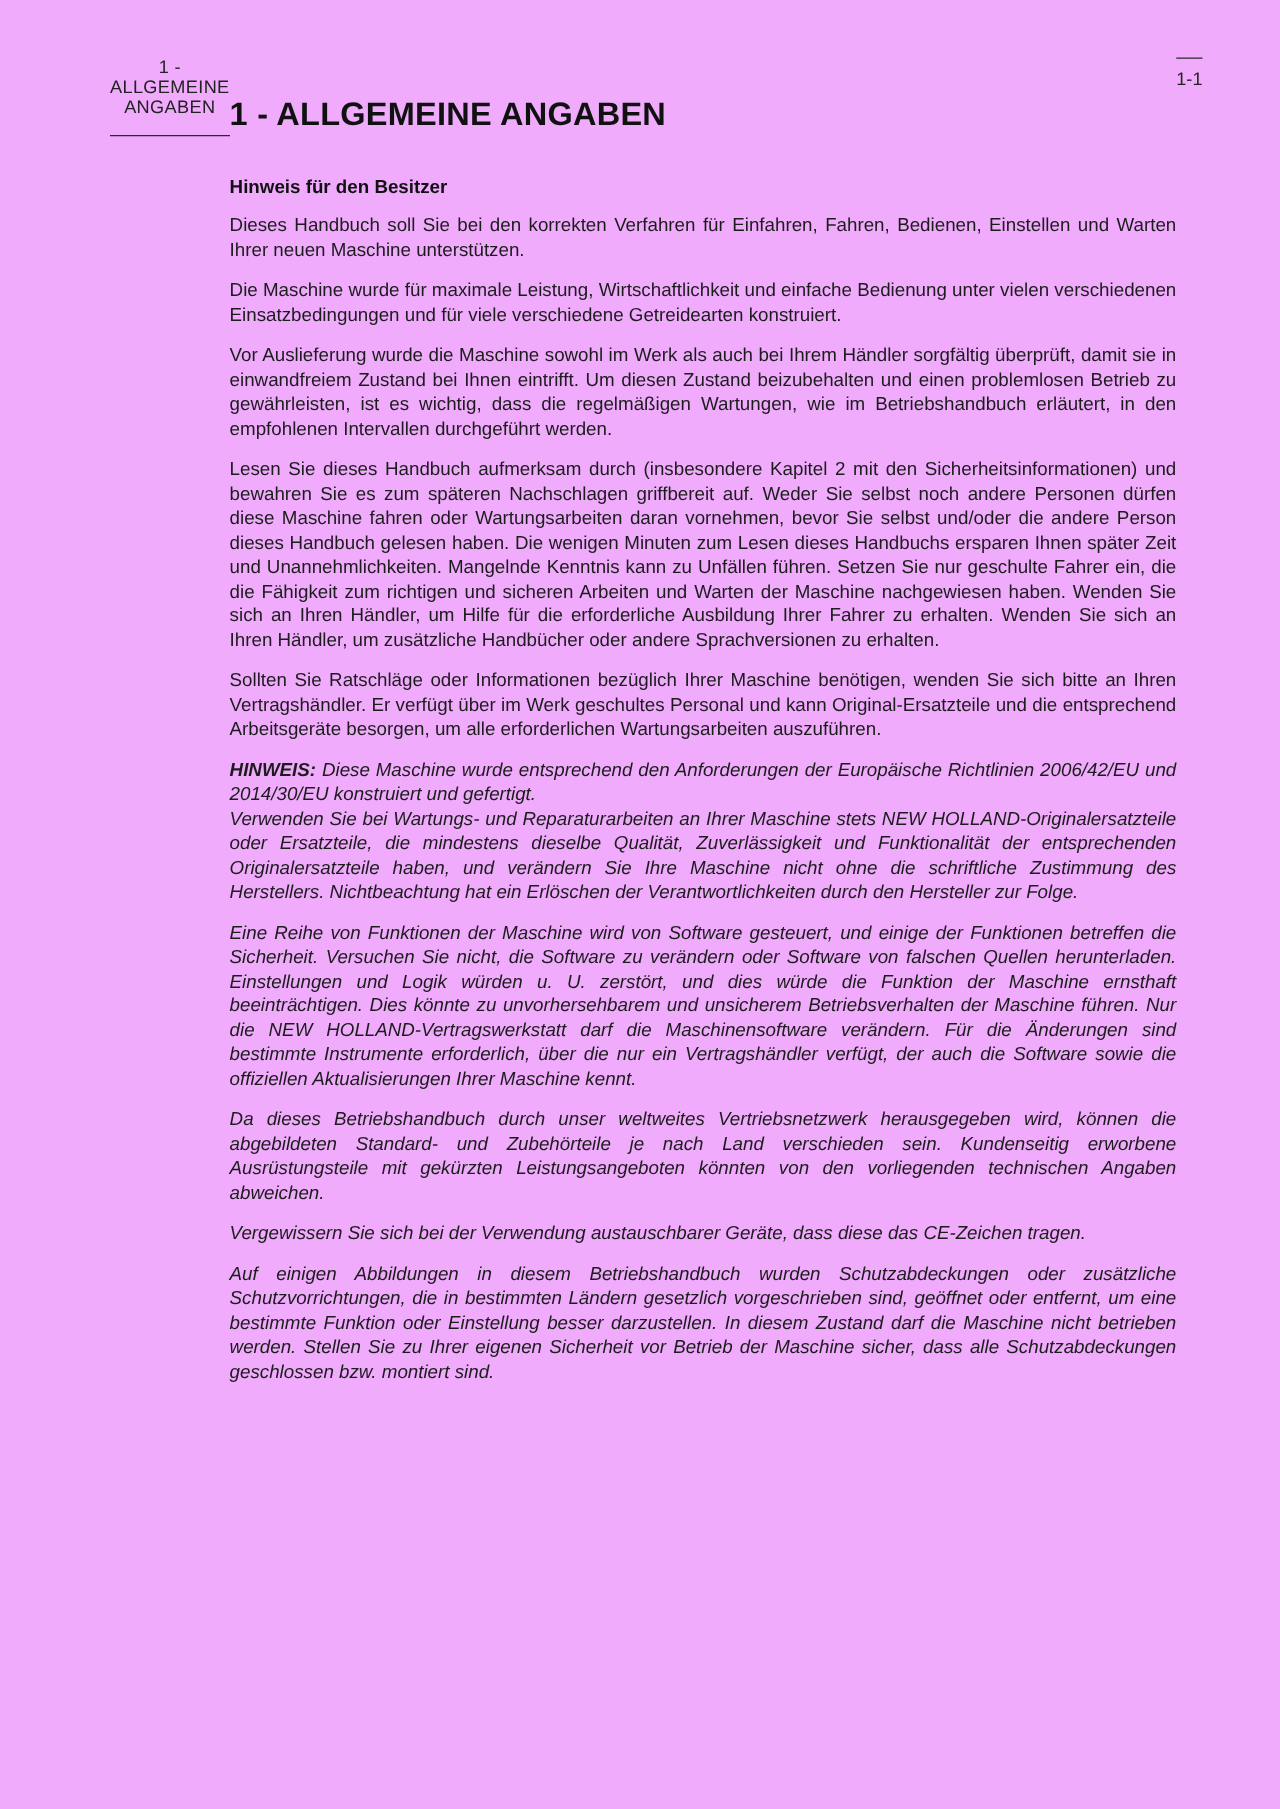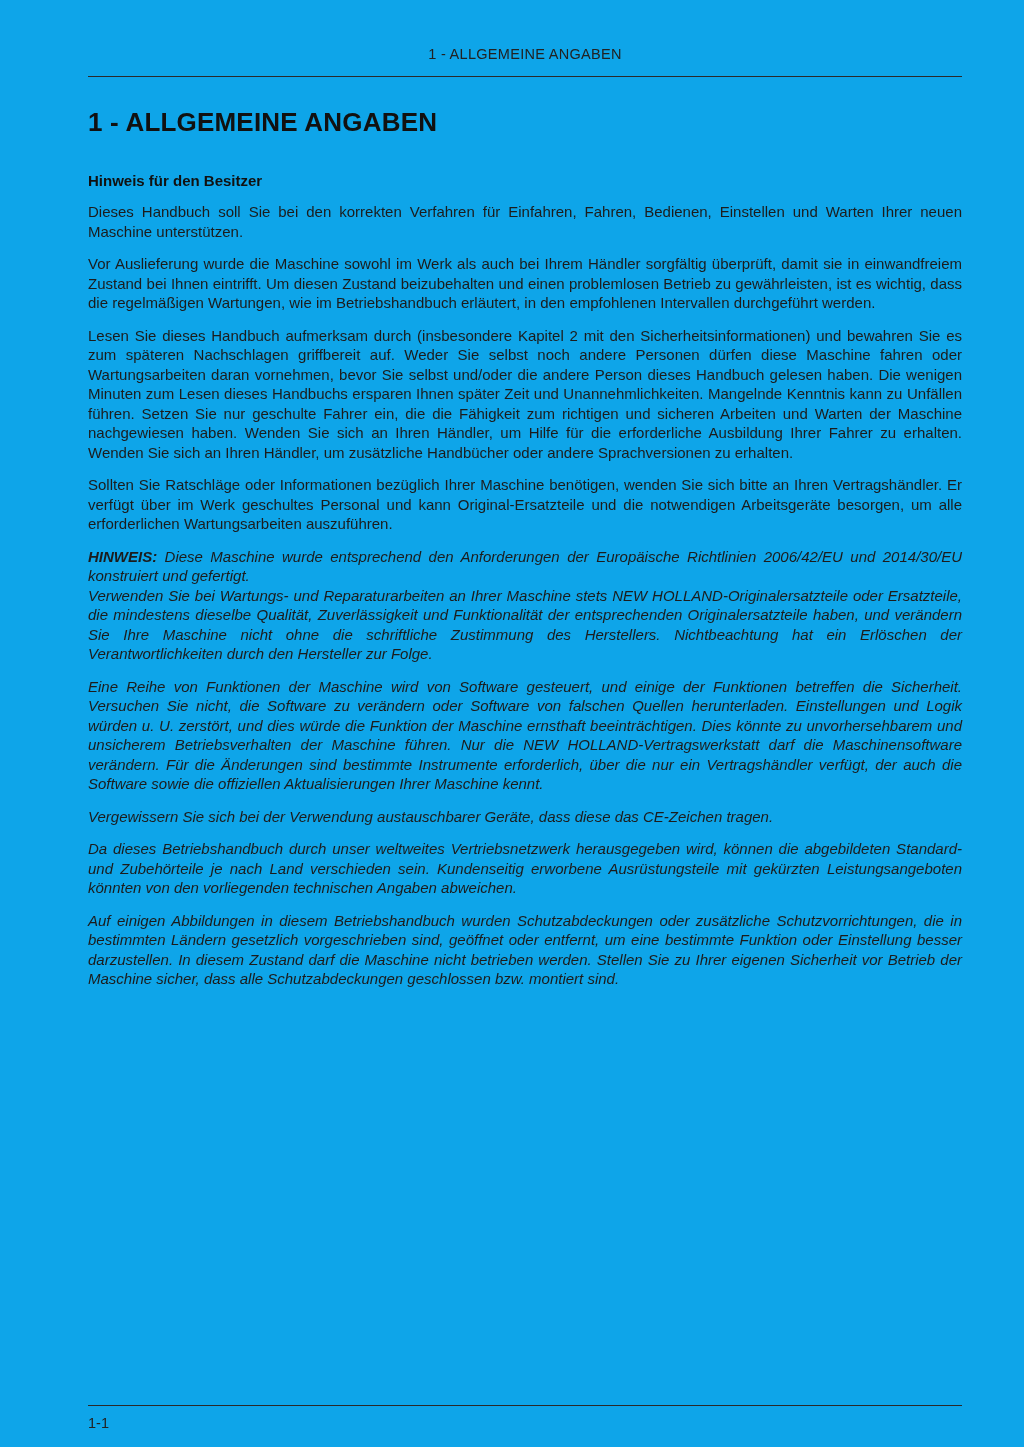--- a/index.html
+++ b/index.html
@@ -7,26 +7,26 @@
     padding: 0;
     background: #e8e8e8;
     font-family: "Liberation Sans", "DejaVu Sans", sans-serif;
     -webkit-font-smoothing: antialiased;
   }
   .page {
     position: relative;
     width: 1024px;
     height: 1447px;
     margin: 0 auto;
-    background: #0ea5e9;
+    background: #f0abfc;
     color: #1c1c1c;
     box-sizing: border-box;
-    padding: 46px 62px 16px 88px;
+    padding: 46px 62px 34px 88px;
     display: flex;
-    flex-direction: column;
+    flex-direction: row;
     overflow: hidden;
   }
   .running-header {
     text-align: center;
     font-size: 14.5px;
     letter-spacing: 0.3px;
     color: #222;
     margin-bottom: 14px;
   }
   .header-rule, .footer-rule {
@@ -89,40 +89,41 @@
   </header>
 
   <main>
     <h1 class="chapter-title">1 - ALLGEMEINE ANGABEN</h1>
 
     <h2 class="section-title">Hinweis für den Besitzer</h2>
 
     <div class="body-text">
       <p>Dieses Handbuch soll Sie bei den korrekten Verfahren für Einfahren, Fahren, Bedienen, Einstellen und Warten Ihrer neuen Maschine unterstützen.</p>
 
+      <p>Die Maschine wurde für maximale Leistung, Wirtschaftlichkeit und einfache Bedienung unter vielen verschiedenen Einsatzbedingungen und für viele verschiedene Getreidearten konstruiert.</p>
 
       <p>Vor Auslieferung wurde die Maschine sowohl im Werk als auch bei Ihrem Händler sorgfältig überprüft, damit sie in einwandfreiem Zustand bei Ihnen eintrifft. Um diesen Zustand beizubehalten und einen problemlosen Betrieb zu gewährleisten, ist es wichtig, dass die regelmäßigen Wartungen, wie im Betriebshandbuch erläutert, in den empfohlenen Intervallen durchgeführt werden.</p>
 
       <p>Lesen Sie dieses Handbuch aufmerksam durch (insbesondere Kapitel 2 mit den Sicherheitsinformationen) und bewahren Sie es zum späteren Nachschlagen griffbereit auf.  Weder Sie selbst noch andere Personen dürfen diese Maschine fahren oder Wartungsarbeiten daran vornehmen, bevor Sie selbst und/oder die andere Person dieses Handbuch gelesen haben.  Die wenigen Minuten zum Lesen dieses Handbuchs ersparen Ihnen später Zeit und Unannehmlichkeiten.  Mangelnde Kenntnis kann zu Unfällen führen.  Setzen Sie nur geschulte Fahrer ein, die die Fähigkeit zum richtigen und sicheren Arbeiten und Warten der Maschine nachgewiesen haben.  Wenden Sie sich an Ihren Händler, um Hilfe für die erforderliche Ausbildung Ihrer Fahrer zu erhalten.  Wenden Sie sich an Ihren Händler, um zusätzliche Handbücher oder andere Sprachversionen zu erhalten.</p>
 
-      <p>Sollten Sie Ratschläge oder Informationen bezüglich Ihrer Maschine benötigen, wenden Sie sich bitte an Ihren Vertragshändler.  Er verfügt über im Werk geschultes Personal und kann Original-Ersatzteile und die notwendigen Arbeitsgeräte besorgen, um alle erforderlichen Wartungsarbeiten auszuführen.</p>
+      <p>Sollten Sie Ratschläge oder Informationen bezüglich Ihrer Maschine benötigen, wenden Sie sich bitte an Ihren Vertragshändler.  Er verfügt über im Werk geschultes Personal und kann Original-Ersatzteile und die entsprechend Arbeitsgeräte besorgen, um alle erforderlichen Wartungsarbeiten auszuführen.</p>
 
       <p class="italic-par">
         <strong class="note-label">HINWEIS:</strong>
         <span>Diese Maschine wurde entsprechend den Anforderungen der Europäische Richtlinien 2006/42/EU und 2014/30/EU konstruiert und gefertigt.</span>
         <br>
         <span>Verwenden Sie bei Wartungs- und Reparaturarbeiten an Ihrer Maschine stets NEW HOLLAND-Originalersatzteile oder Ersatzteile, die mindestens dieselbe Qualität, Zuverlässigkeit und Funktionalität der entsprechenden Originalersatzteile haben, und verändern Sie Ihre Maschine nicht ohne die schriftliche Zustimmung des Herstellers.  Nichtbeachtung hat ein Erlöschen der Verantwortlichkeiten durch den Hersteller zur Folge.</span>
       </p>
 
       <p class="italic-par">Eine Reihe von Funktionen der Maschine wird von Software gesteuert, und einige der Funktionen betreffen die Sicherheit.  Versuchen Sie nicht, die Software zu verändern oder Software von falschen Quellen herunterladen.  Einstellungen und Logik würden u. U. zerstört, und dies würde die Funktion der Maschine ernsthaft beeinträchtigen.  Dies könnte zu unvorhersehbarem und unsicherem Betriebsverhalten der Maschine führen.  Nur die NEW HOLLAND-Vertragswerkstatt darf die Maschinensoftware verändern.  Für die Änderungen sind bestimmte Instrumente erforderlich, über die nur ein Vertragshändler verfügt, der auch die Software sowie die offiziellen Aktualisierungen Ihrer Maschine kennt.</p>
 
 
+      <p class="italic-par">Da dieses Betriebshandbuch durch unser weltweites Vertriebsnetzwerk herausgegeben wird, können die abgebildeten Standard- und Zubehörteile je nach Land verschieden sein.  Kundenseitig erworbene Ausrüstungsteile mit gekürzten Leistungsangeboten könnten von den vorliegenden technischen Angaben abweichen.</p>
+
       <p class="italic-par">Vergewissern Sie sich bei der Verwendung austauschbarer Geräte, dass diese das CE-Zeichen tragen.</p>
-
-      <p class="italic-par">Da dieses Betriebshandbuch durch unser weltweites Vertriebsnetzwerk herausgegeben wird, können die abgebildeten Standard- und Zubehörteile je nach Land verschieden sein.  Kundenseitig erworbene Ausrüstungsteile mit gekürzten Leistungsangeboten könnten von den vorliegenden technischen Angaben abweichen.</p>
 
       <p class="italic-par">Auf einigen Abbildungen in diesem Betriebshandbuch wurden Schutzabdeckungen oder zusätzliche Schutzvorrichtungen, die in bestimmten Ländern gesetzlich vorgeschrieben sind, geöffnet oder entfernt, um eine bestimmte Funktion oder Einstellung besser darzustellen.  In diesem Zustand darf die Maschine nicht betrieben werden.  Stellen Sie zu Ihrer eigenen Sicherheit vor Betrieb der Maschine sicher, dass alle Schutzabdeckungen geschlossen bzw. montiert sind.</p>
     </div>
   </main>
 
   <footer>
     <hr class="footer-rule">
     <div class="page-number">1-1</div>
   </footer>
 

